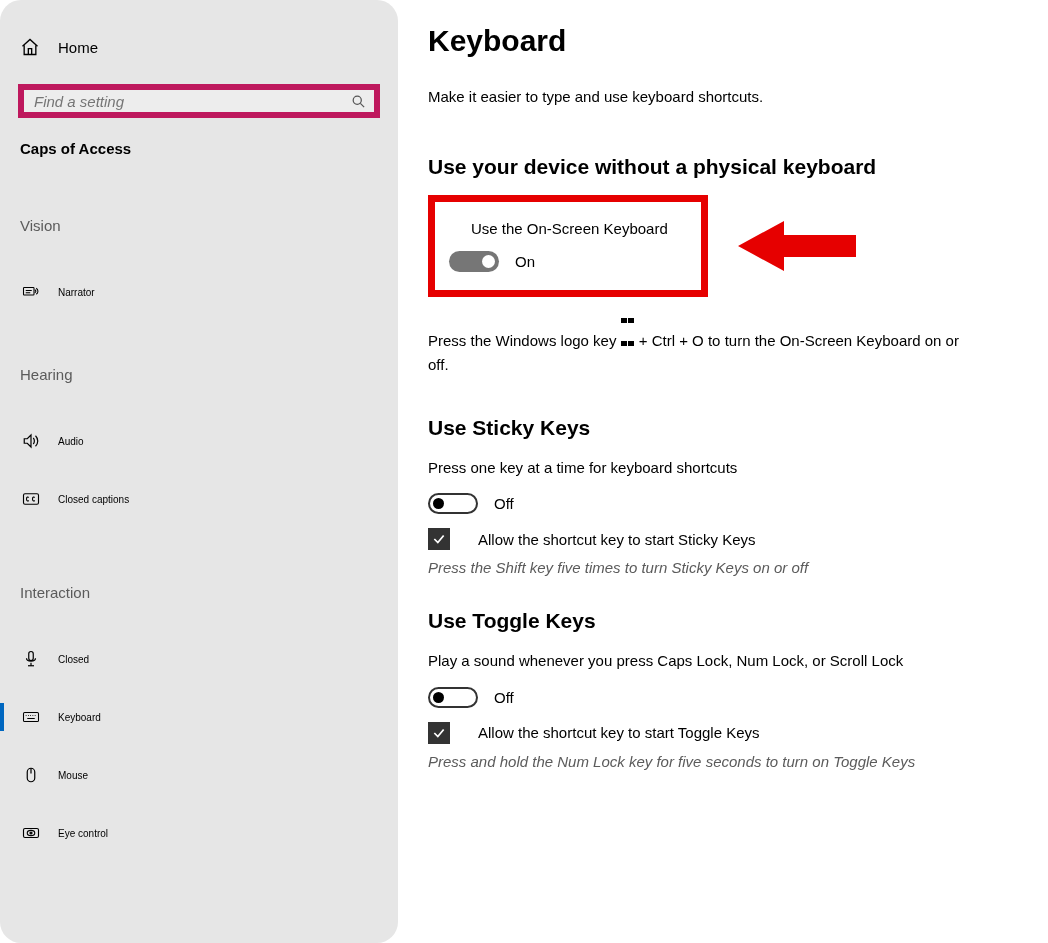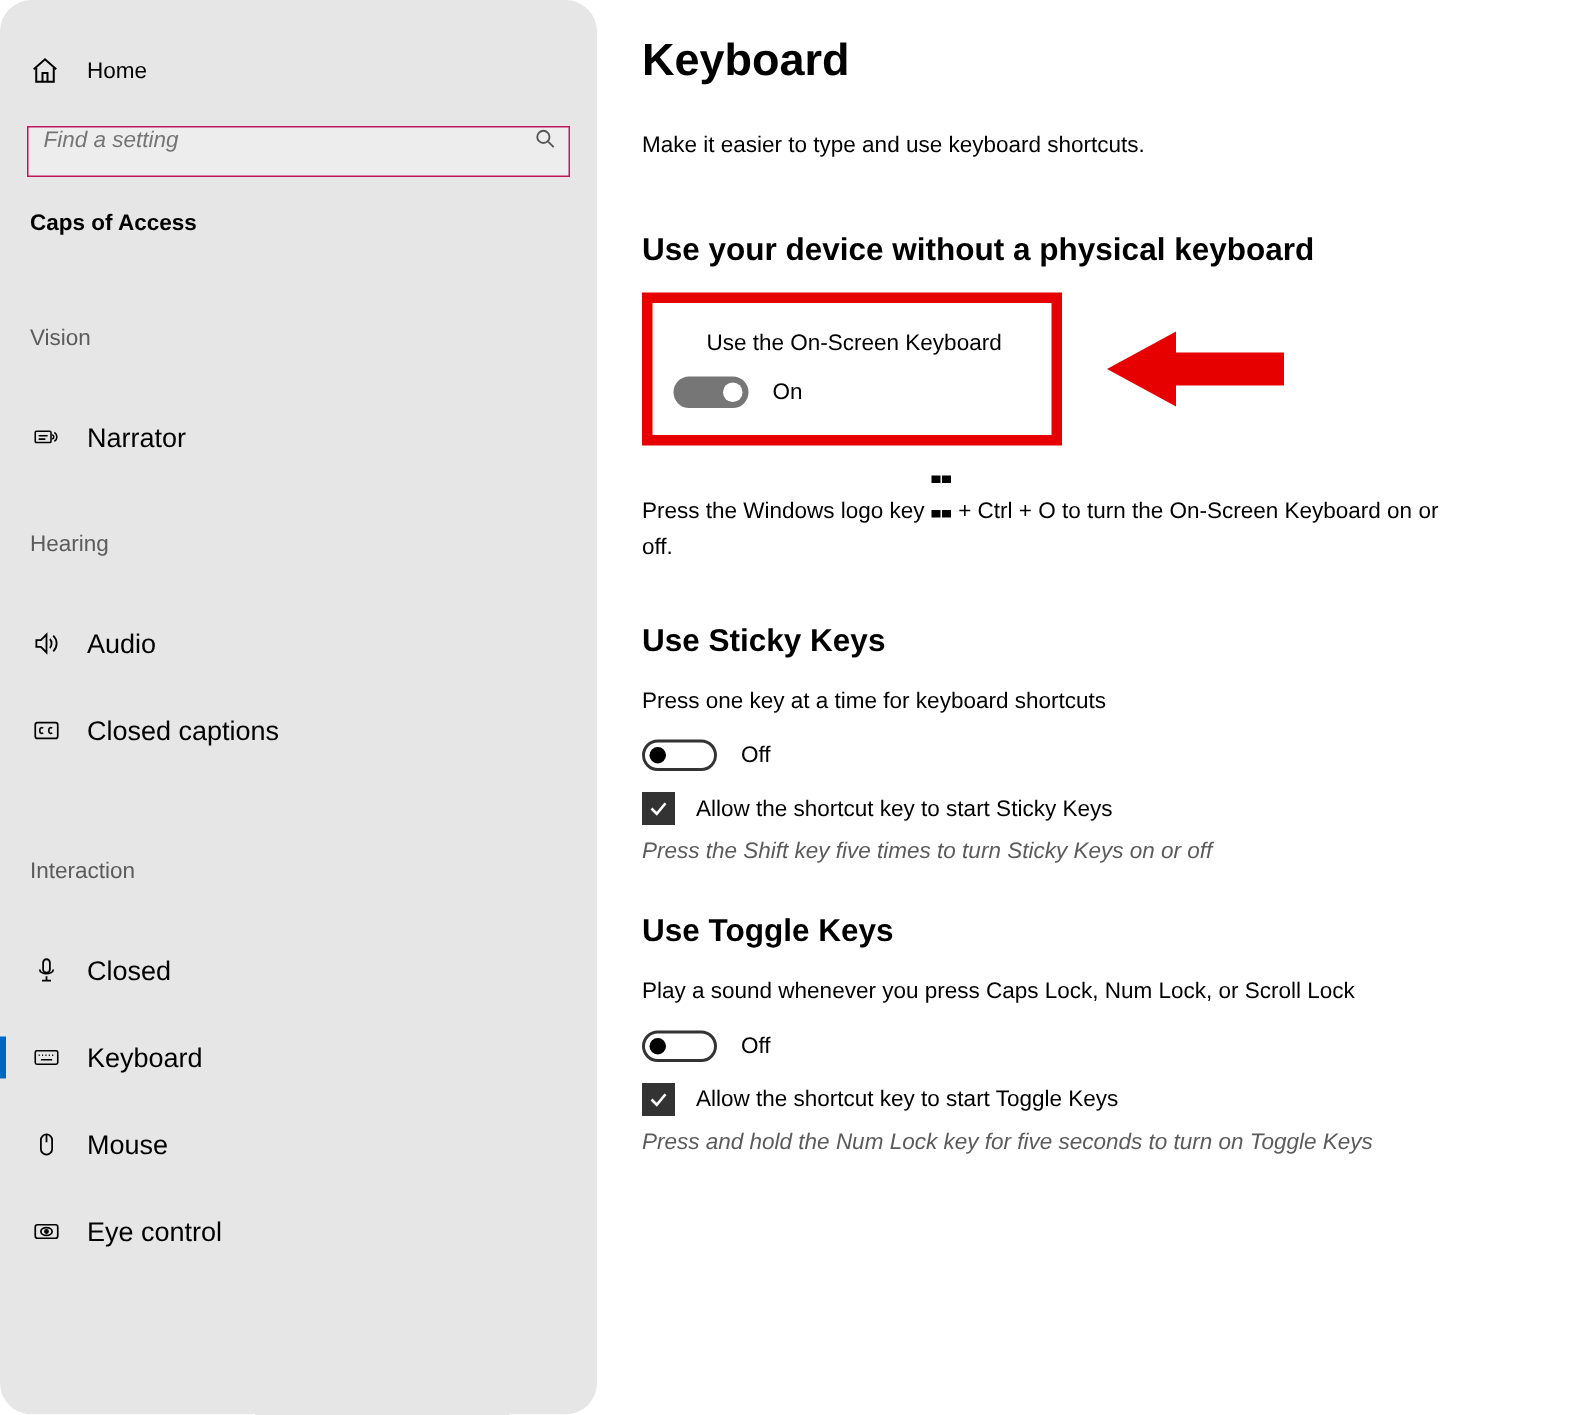--- a/index.html
+++ b/index.html
@@ -43,23 +43,23 @@
   .nav-row .icon svg { width: 20px; height: 20px; }
   .nav-row.home { margin-bottom: 18px; }
 
   .search-wrap {
     margin: 0 18px 22px 18px;
   }
   .search-box {
     position: relative;
     height: 34px;
     background: #ededed;
-    border: 1px solid #be185d;
-    display: flex;
-    align-items: flex-start;
+    border: 6px solid #be185d;
+    display: flex;
+    align-items: center;
   }
   .search-box input {
     flex: 1;
     border: none;
     background: transparent;
     font-size: 15px;
     padding: 0 10px;
     outline: none;
     font-style: italic;
     color: #5a5a5a;
@@ -85,21 +85,21 @@
     color: #5b5b5b;
     padding: 0 20px;
     margin-bottom: 36px;
     margin-top: 24px;
   }
   .nav-item {
     display: flex;
     align-items: center;
     height: 44px;
     padding-left: 20px;
-    font-size: 18px;
+    font-size: 10px;
     color: #000;
     margin-bottom: 14px;
   }
   .nav-item.selected { background: transparent; position: relative; }
   .nav-item.selected::before {
     content: "";
     position: absolute;
     left: 0; top: 8px;
     width: 4px; height: 28px;
     background: #0067c0;
@@ -206,21 +206,21 @@
     font-size: 15px;
     color: #5b5b5b;
     margin: 6px 0 20px 0;
     line-height: 1.55;
     max-width: 540px;
     font-style: italic;
   }
   .check-row {
     display: flex;
     align-items: center;
-    gap: 14px;
+    gap: 28px;
     margin: 14px 0 4px 0;
   }
   .checkbox {
     width: 22px; height: 22px;
     background: #333333;
     display: flex; align-items: center; justify-content: center;
   }
   .checkbox svg { width: 16px; height: 14px; stroke: #fff; }
   .check-label { font-size: 15px; }
 
@@ -274,21 +274,21 @@
         <rect x="2" y="6" width="14" height="10" rx="1"></rect>
         <line x1="5" y1="10" x2="13" y2="10"></line>
         <line x1="5" y1="13" x2="11" y2="13"></line>
         <path d="M17 9 C19 10 19 12 17 13"></path>
         <path d="M19 7 C22 9 22 13 19 15"></path>
       </svg>
     </span>
     <span>Narrator</span>
   </div>
 
-  <div class="group-label" style="margin-top:40px;">Hearing</div>
+  <div class="group-label" style="margin-top:52px;">Hearing</div>
 
   <div class="nav-item">
     <span class="icon">
       <svg viewBox="0 0 24 24" fill="none" stroke="currentColor" stroke-width="1.6">
         <path d="M3 9 H7 L12 4 V20 L7 15 H3 Z"></path>
         <path d="M15 8 C17 10 17 14 15 16"></path>
         <path d="M18 5 C22 9 22 15 18 19"></path>
       </svg>
     </span>
     <span>Audio</span>

